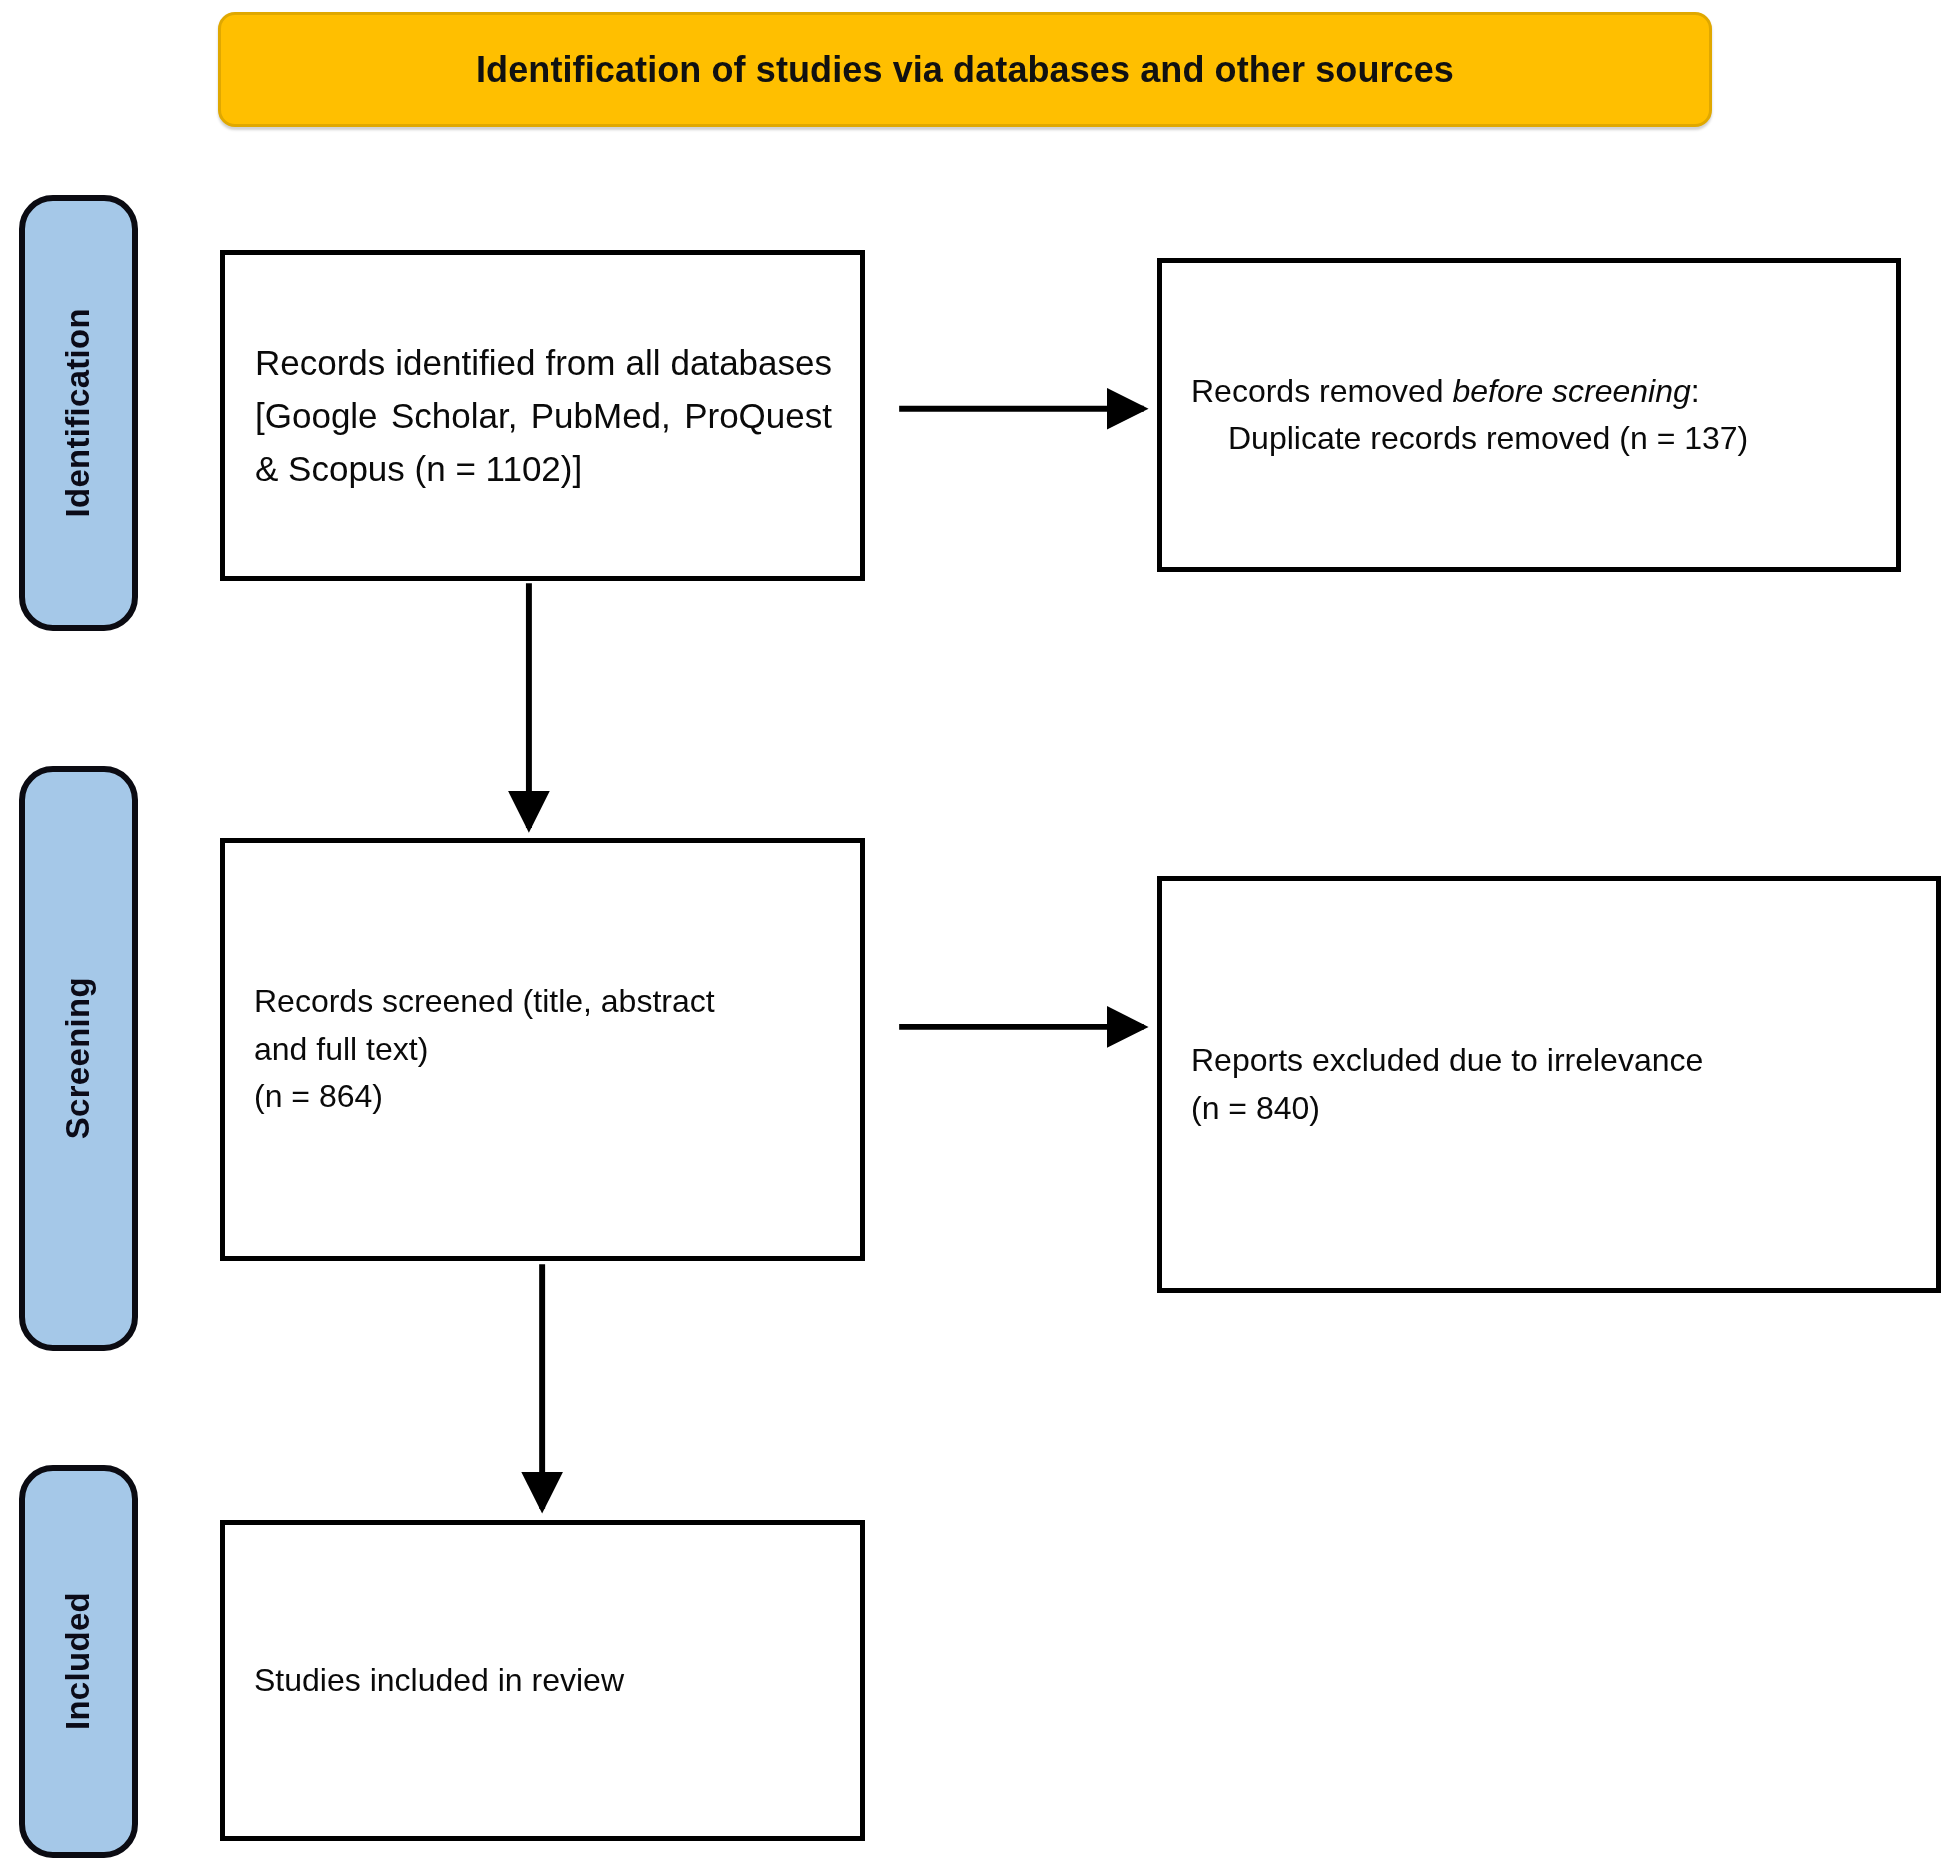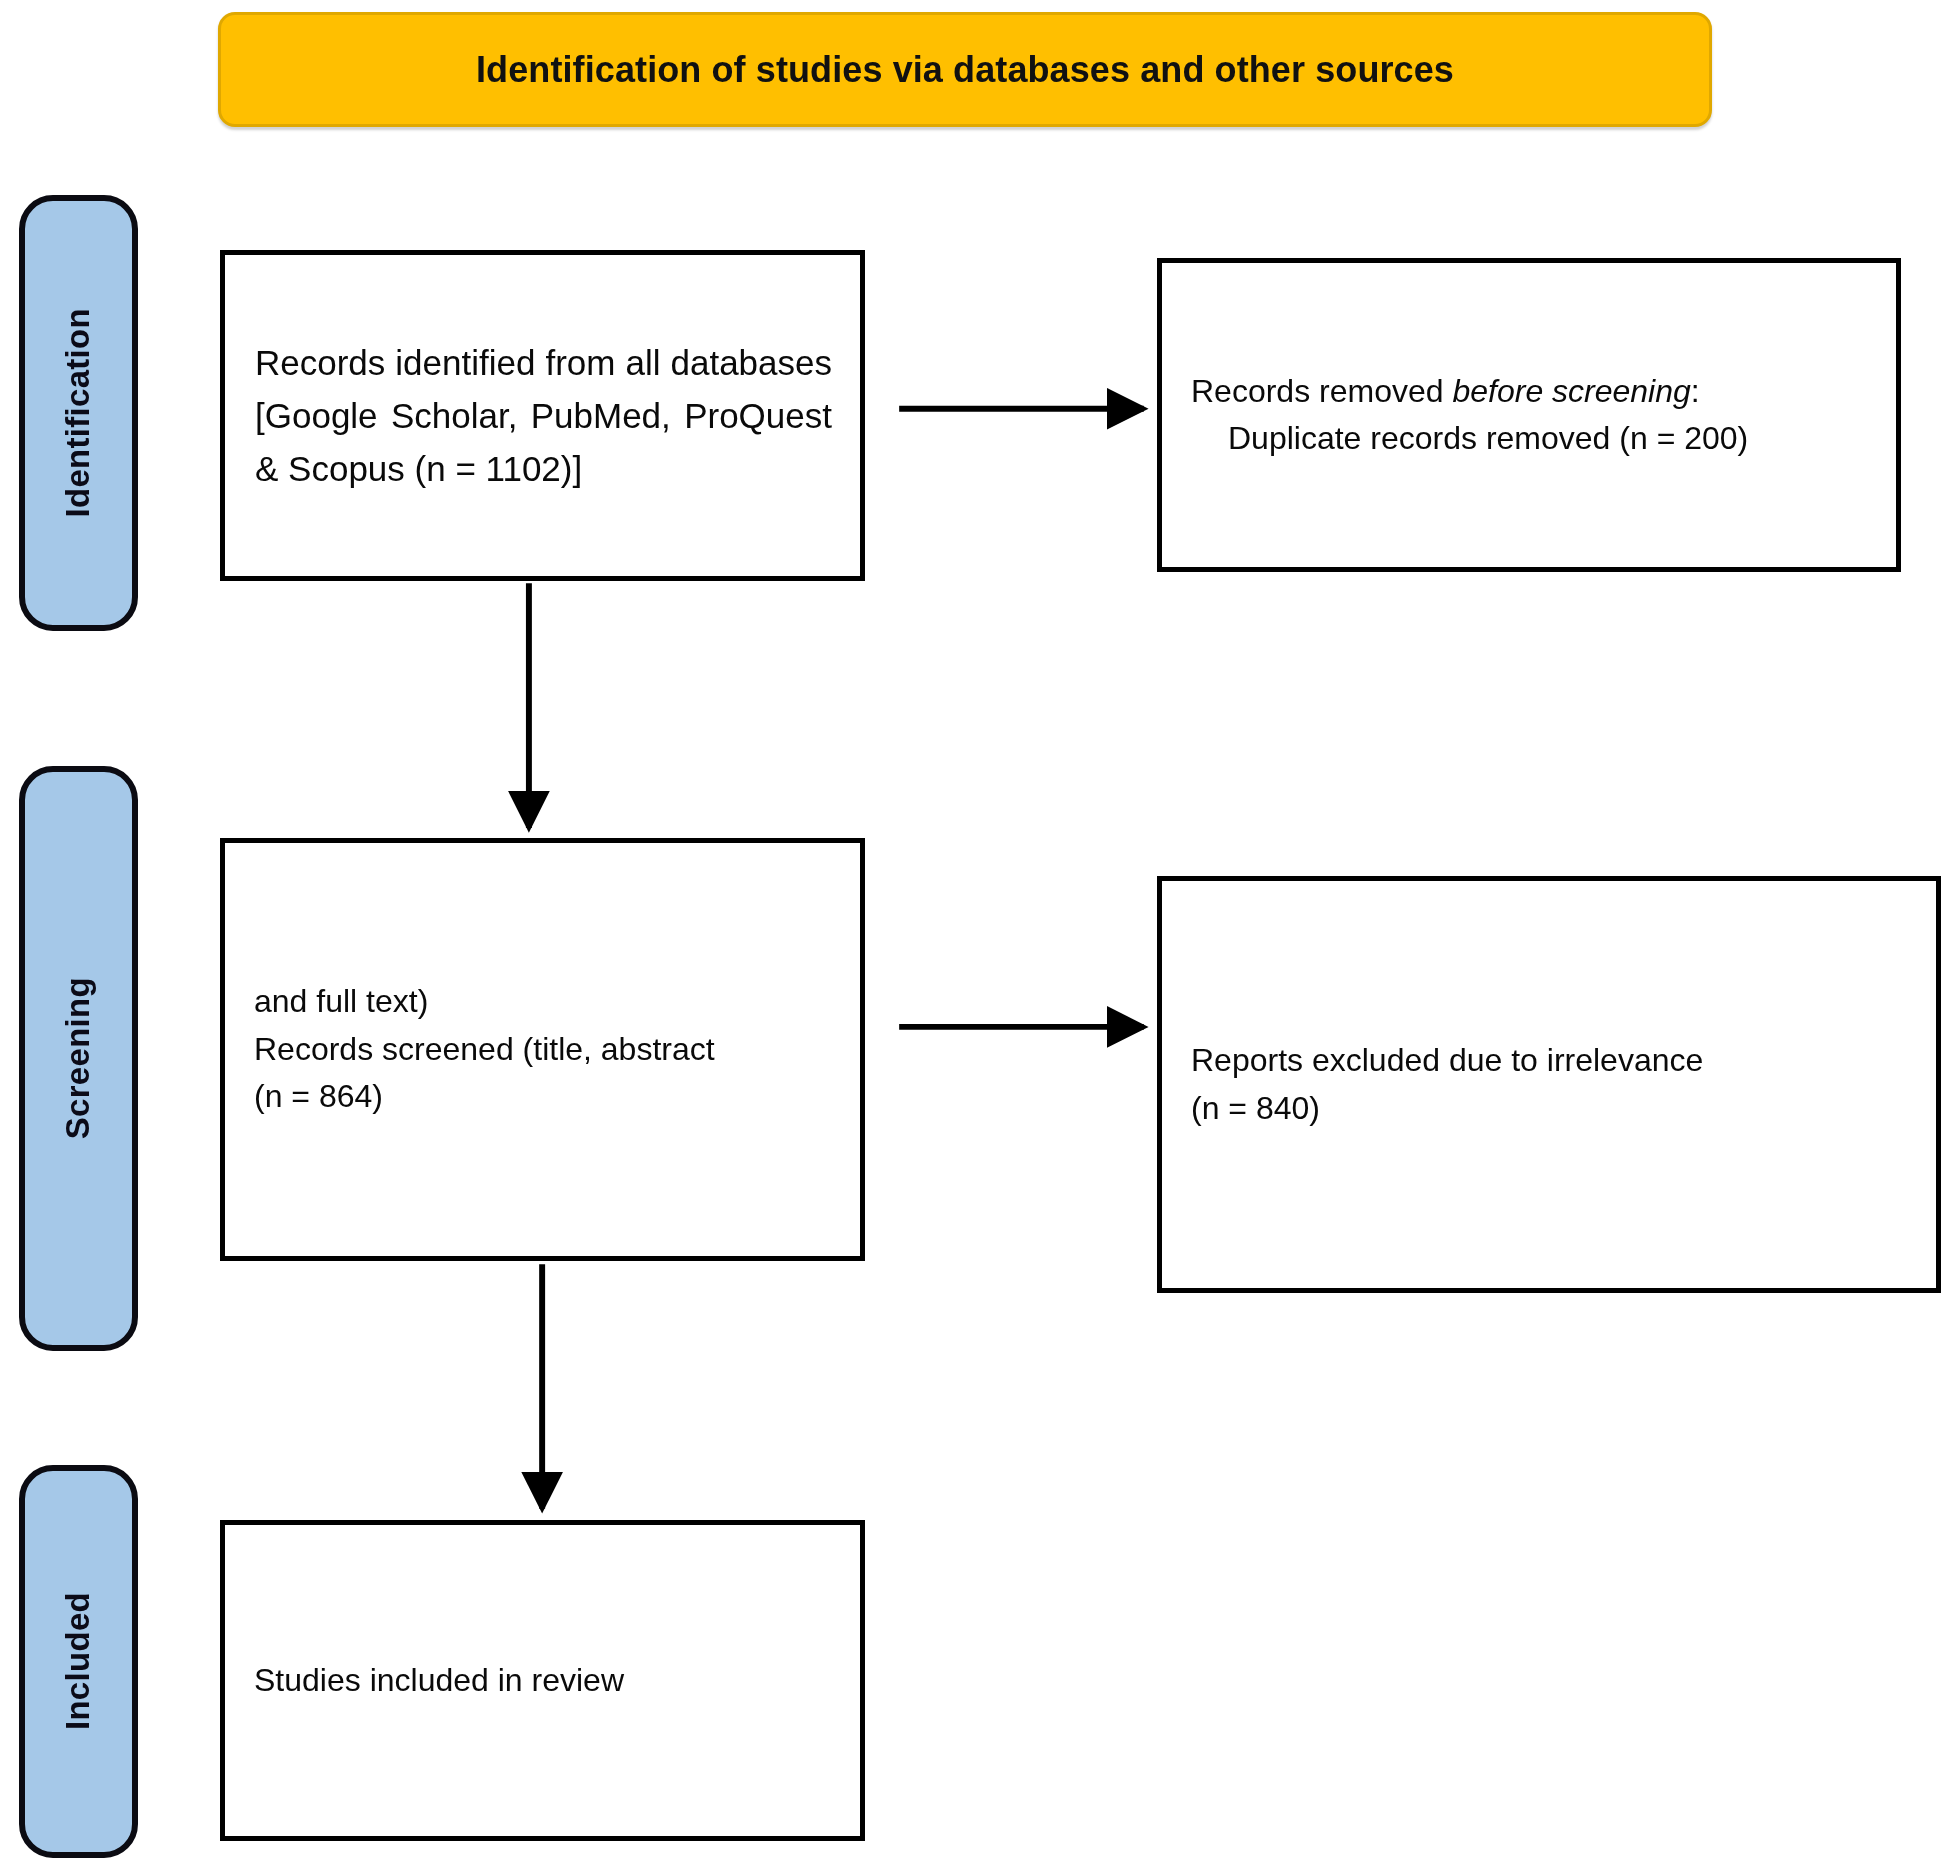--- a/index.html
+++ b/index.html
@@ -141,28 +141,28 @@
     <span class="stage-label">Included</span>
   </div>
 
   <div class="flow-box" id="box-identified">
     <div class="box-text serif-justify">Records identified from all databases [Google Scholar, PubMed, ProQuest &amp; Scopus (n = 1102)]</div>
   </div>
 
   <div class="flow-box" id="box-removed">
     <div class="box-text sans-indent">
       <span>Records removed </span><span class="italic">before screening</span><span>:</span>
-      <span class="indent-line">Duplicate records removed (n = 200)</span>
+      <span class="indent-line">Duplicate records removed (n = 137)</span>
     </div>
   </div>
 
   <div class="flow-box" id="box-screened">
     <div class="box-text sans-left">
+      <span style="display:block">Records screened (title, abstract</span>
       <span style="display:block">and full text)</span>
-      <span style="display:block">Records screened (title, abstract</span>
       <span style="display:block">(n = 864)</span>
     </div>
   </div>
 
   <div class="flow-box" id="box-excluded">
     <div class="box-text sans-left">
       <span style="display:block">Reports excluded due to irrelevance</span>
       <span style="display:block">(n = 840)</span>
     </div>
   </div>

